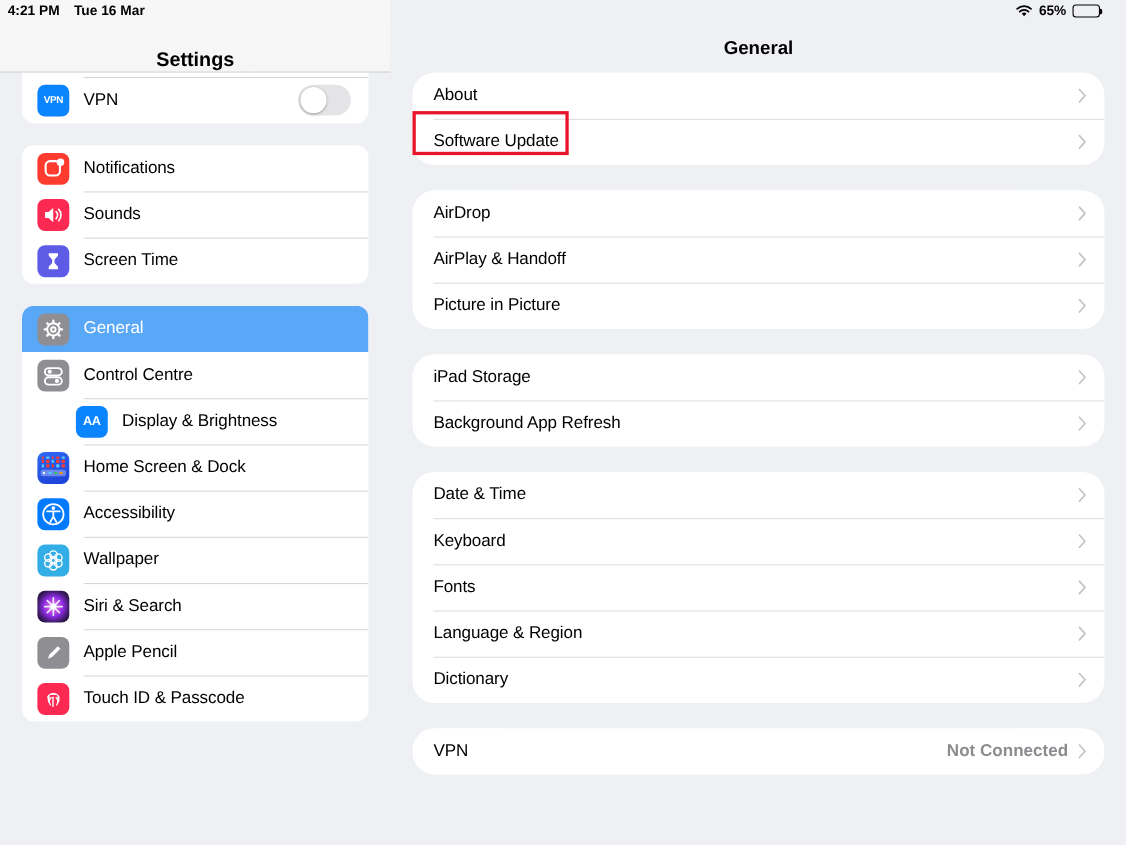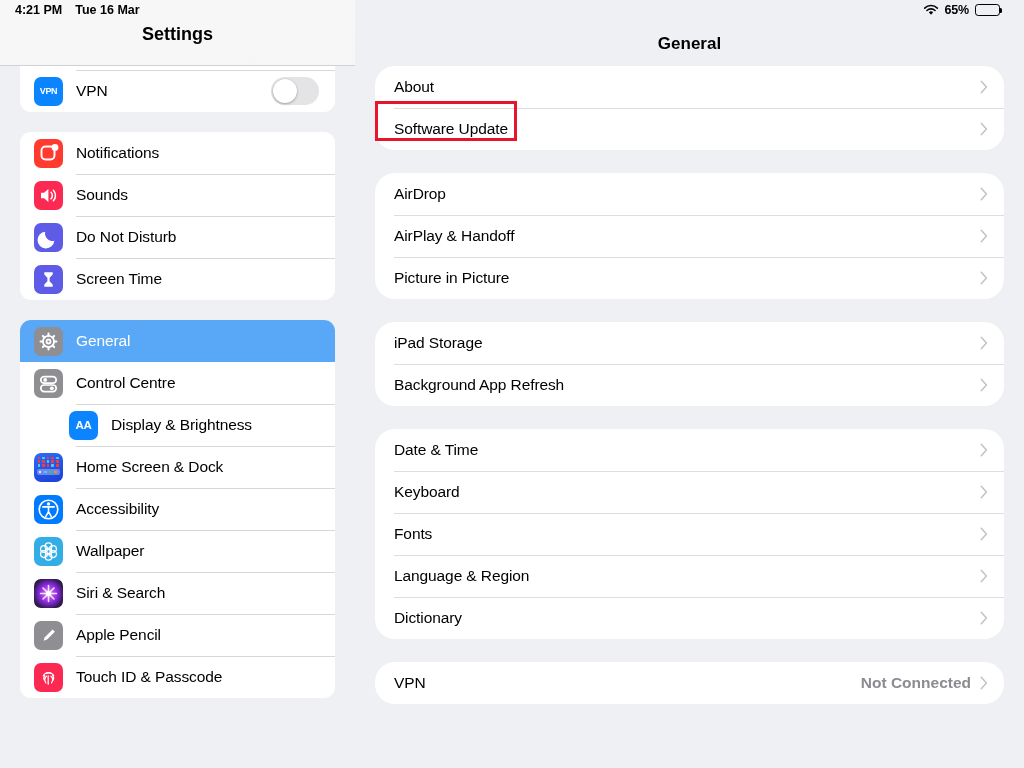--- a/index.html
+++ b/index.html
@@ -11,21 +11,21 @@
     -webkit-font-smoothing: antialiased;
   }
   #screen { position: relative; width: 1024px; height: 768px; }
 
   
   #status-bar {
     position: absolute; top: 0; left: 0; width: 1024px; height: 20px;
     display: flex; align-items: center; z-index: 40;
     font-size: 12.5px; font-weight: bold; color: #000;
   }
-  .sb-left { display: flex; gap: 13px; padding-left: 15px; }
+  .sb-left { display: flex; gap: 13px; padding-left: 7px; }
   .sb-right {
     margin-left: auto; display: flex; align-items: center;
     gap: 6px; padding-right: 24px;
   }
   .wifi-icon { width: 16px; height: 12px; position: relative; display:block; }
   .battery-shell {
     width: 25px; height: 12px; border: 1.3px solid #000; border-radius: 3.2px;
     position: relative; display: block; padding: 1.4px;
   }
   .battery-shell::after {
@@ -38,21 +38,21 @@
   
   #sidebar {
     position: absolute; top: 0; left: 0; width: 355px; height: 768px;
     background: #eff0f3; overflow: hidden;
   }
   #sidebar-header {
     position: absolute; top: 0; left: 0; width: 355px; height: 66px;
     background: linear-gradient(180deg, #f7f7f8 0%, #f6f6f7 100%);
     border-bottom: 0.7px solid #d2d2d5;
     display: flex; align-items: flex-end; justify-content: center;
-    padding-bottom: 20px; z-index: 20;
+    padding-bottom: 0; z-index: 20;
   }
   #sidebar-title { font-size: 18px; font-weight: bold; color: #000; }
   #sidebar-scroll {
     position: absolute; top: 66px; left: 0; width: 355px; height: 702px;
   }
   .side-group {
     margin: 0 20px 20px 20px; background: #fff; border-radius: 11px;
     overflow: hidden;
   }
   .side-group.clipped-top { border-radius: 0 0 11px 11px; }
@@ -192,28 +192,20 @@
                 <path d="M7 11.8 h3.1 L14.4 8 v13 l-4.3-3.8 H7 z" fill="#fff"></path>
                 <path d="M17 11.3 a4.4 4.4 0 0 1 0 6.4" stroke="#fff" stroke-width="1.5" fill="none" stroke-linecap="round"></path>
                 <path d="M19.4 9.3 a7.6 7.6 0 0 1 0 10.4" stroke="#fff" stroke-width="1.5" fill="none" stroke-linecap="round"></path>
               </svg>
             </span>
             <span class="side-label">Sounds</span>
           </div>
           <div class="side-row">
             <span class="side-icon" style="background: rgb(94, 92, 230);">
               <svg viewBox="0 0 29 29" width="29" height="29">
-                <path d="M20.3 17.8 A7.6 7.6 0 0 1 11.2 8.7 A8.4 8.4 0 1 0 20.3 17.8 Z" fill="#fff"></path>
-              </svg>
-            </span>
-            <span class="side-label">Do Not Disturb</span>
-          </div>
-          <div class="side-row">
-            <span class="side-icon" style="background: rgb(94, 92, 230);">
-              <svg viewBox="0 0 29 29" width="29" height="29">
                 <path d="M10.3 7.3 h8.4 v2.1 l-3.1 3.4 v3.4 l3.1 3.4 v2.1 h-8.4 v-2.1 l3.1-3.4 v-3.4 l-3.1-3.4 z" fill="#fff"></path>
               </svg>
             </span>
             <span class="side-label">Screen Time</span>
           </div>
         </div>
         <div class="side-group">
           <div class="side-row selected">
             <span class="side-icon" style="background: rgb(142, 142, 147);">
               <svg viewBox="0 0 29 29" width="29" height="29">

